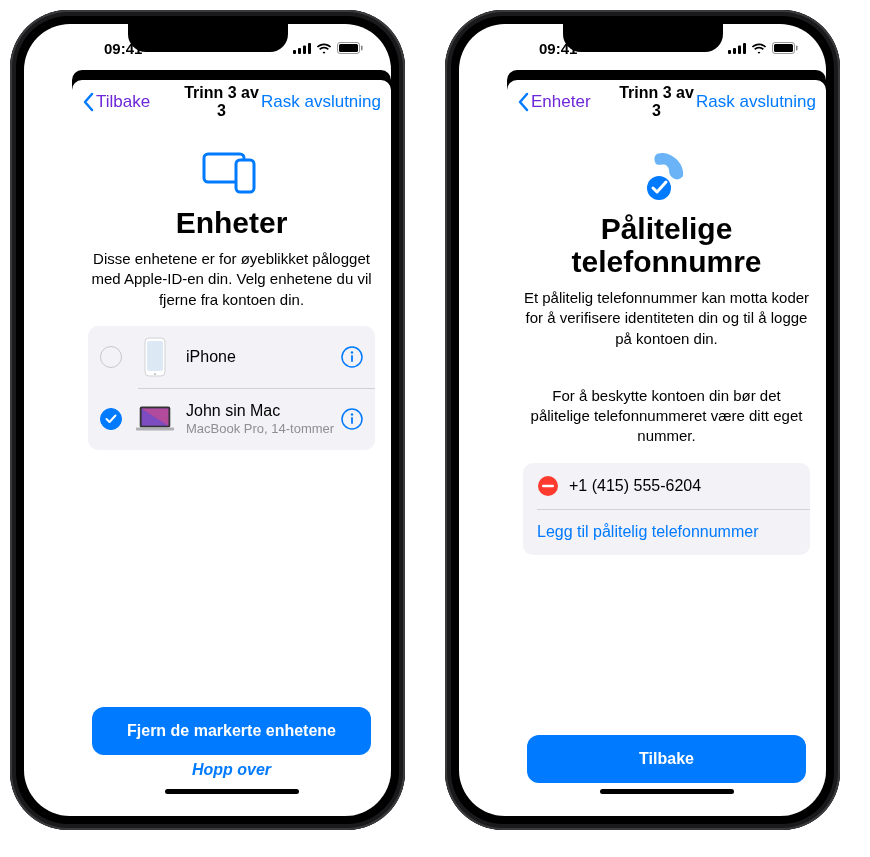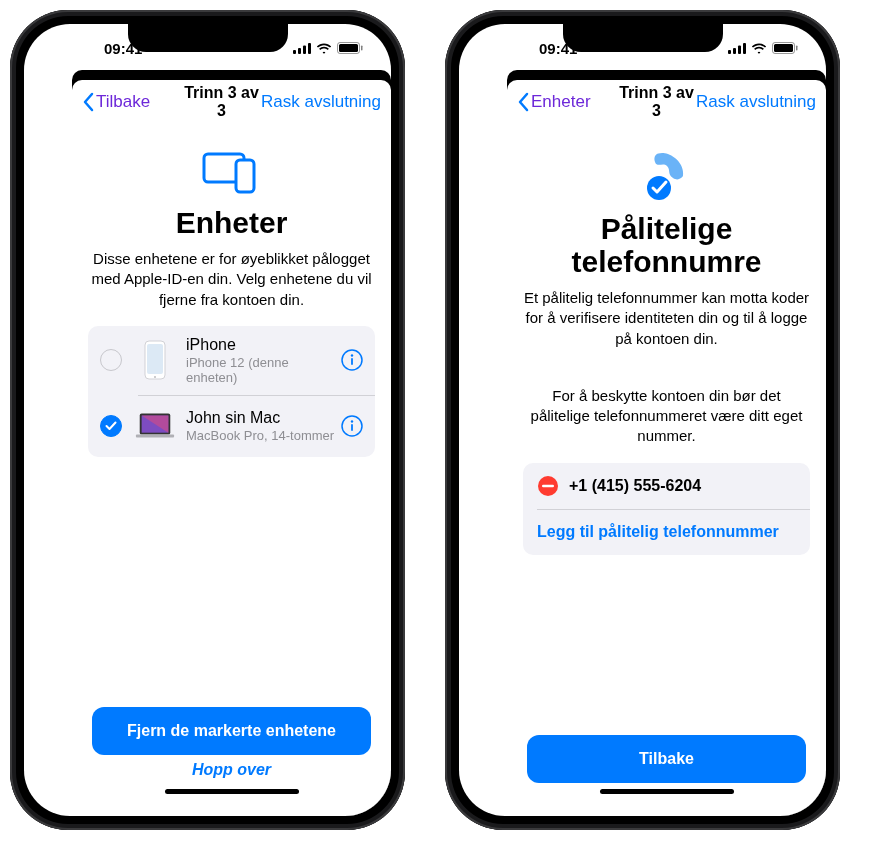--- a/index.html
+++ b/index.html
@@ -175,21 +175,21 @@
   }
   .row-text { flex: 1; }
   .row-title { font-size: 16px; color: #000; }
   .row-sub { font-size: 13px; color: #8e8e93; margin-top: 1px; }
   .row-info {
     width: 22px;
     height: 22px;
     flex-shrink: 0;
   }
   .phone-list .list-row + .list-row::before { left: 14px; }
-  .phone-list .list-row { min-height: 46px; padding: 11px 14px; font-weight: bold; }
+  .phone-list .list-row { min-height: 46px; padding: 11px 14px; }
   .phone-row {
     display: flex;
     align-items: center;
     gap: 10px;
     font-size: 16px;
   }
   .add-link {
     color: #007aff;
     font-size: 16px;
     text-align: right;
@@ -278,21 +278,20 @@
               <div class="row-check"></div>
               <div class="device-thumb">
                 <svg width="22" height="40" viewBox="0 0 22 40">
                     <rect x="1" y="1" width="20" height="38" rx="4" fill="#fff" stroke="#d1d1d6"></rect>
                     <rect x="3" y="4" width="16" height="30" rx="2" fill="#dce9f5"></rect>
                     <circle cx="11" cy="37" r="0.8" fill="#8e8e93"></circle>
                   </svg>
               </div>
               <div class="row-text">
                 <div class="row-title">iPhone</div>
-                <div class="row-sub">iPhone 12 (denne enheten)</div>
               </div>
               <svg class="row-info" viewBox="0 0 22 22">
                   <circle cx="11" cy="11" r="10" stroke="#007aff" stroke-width="1.5" fill="none"></circle>
                   <circle cx="11" cy="6.5" r="1.2" fill="#007aff"></circle>
                   <rect x="10.1" y="9" width="1.8" height="7" rx="0.9" fill="#007aff"></rect>
                 </svg>
             </div>
             <div class="list-row">
               <div class="row-check checked">
                 <svg width="12" height="10" viewBox="0 0 12 10">

